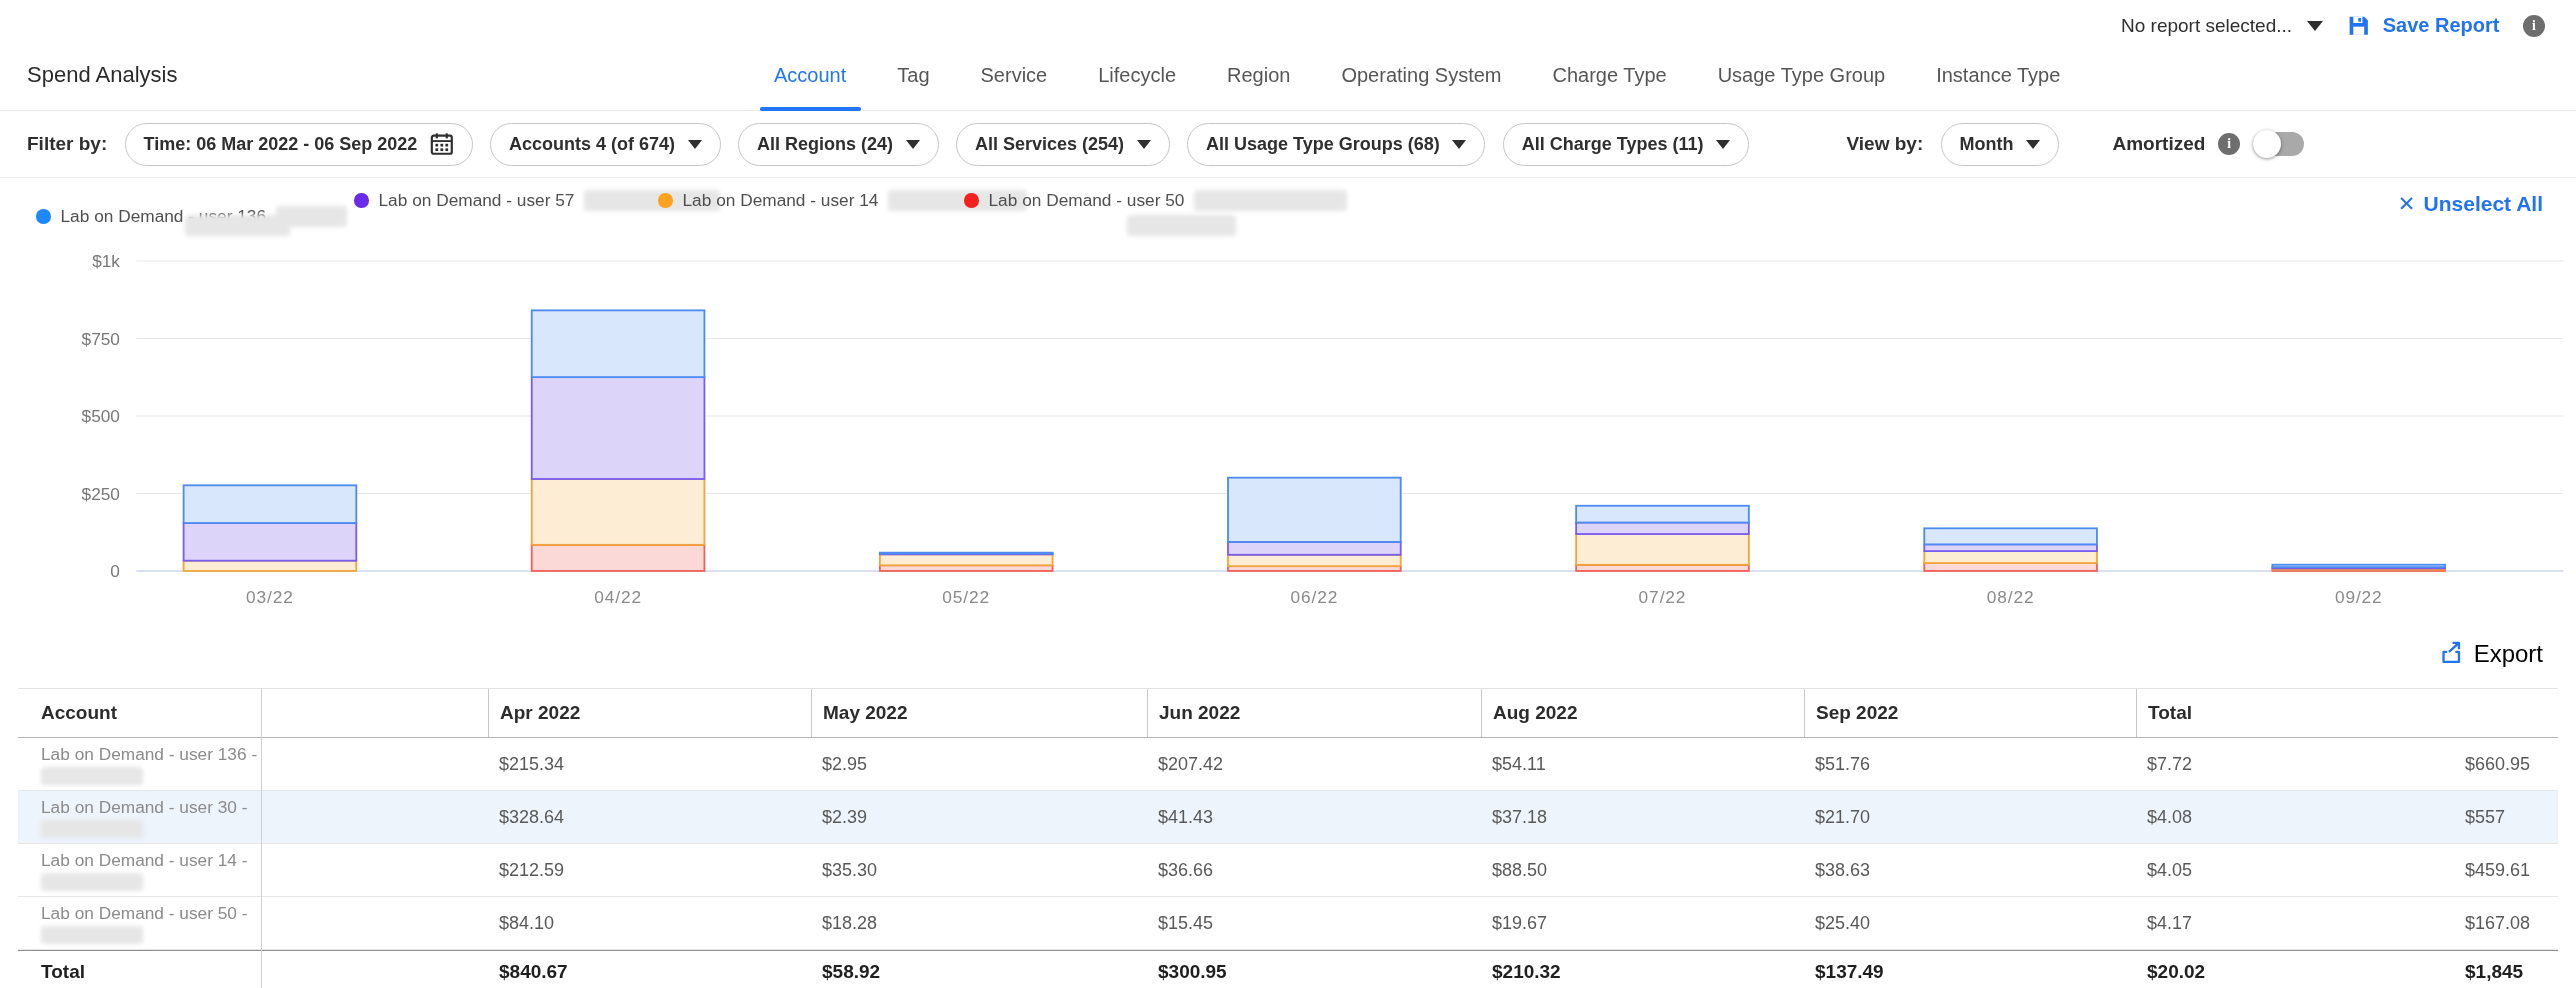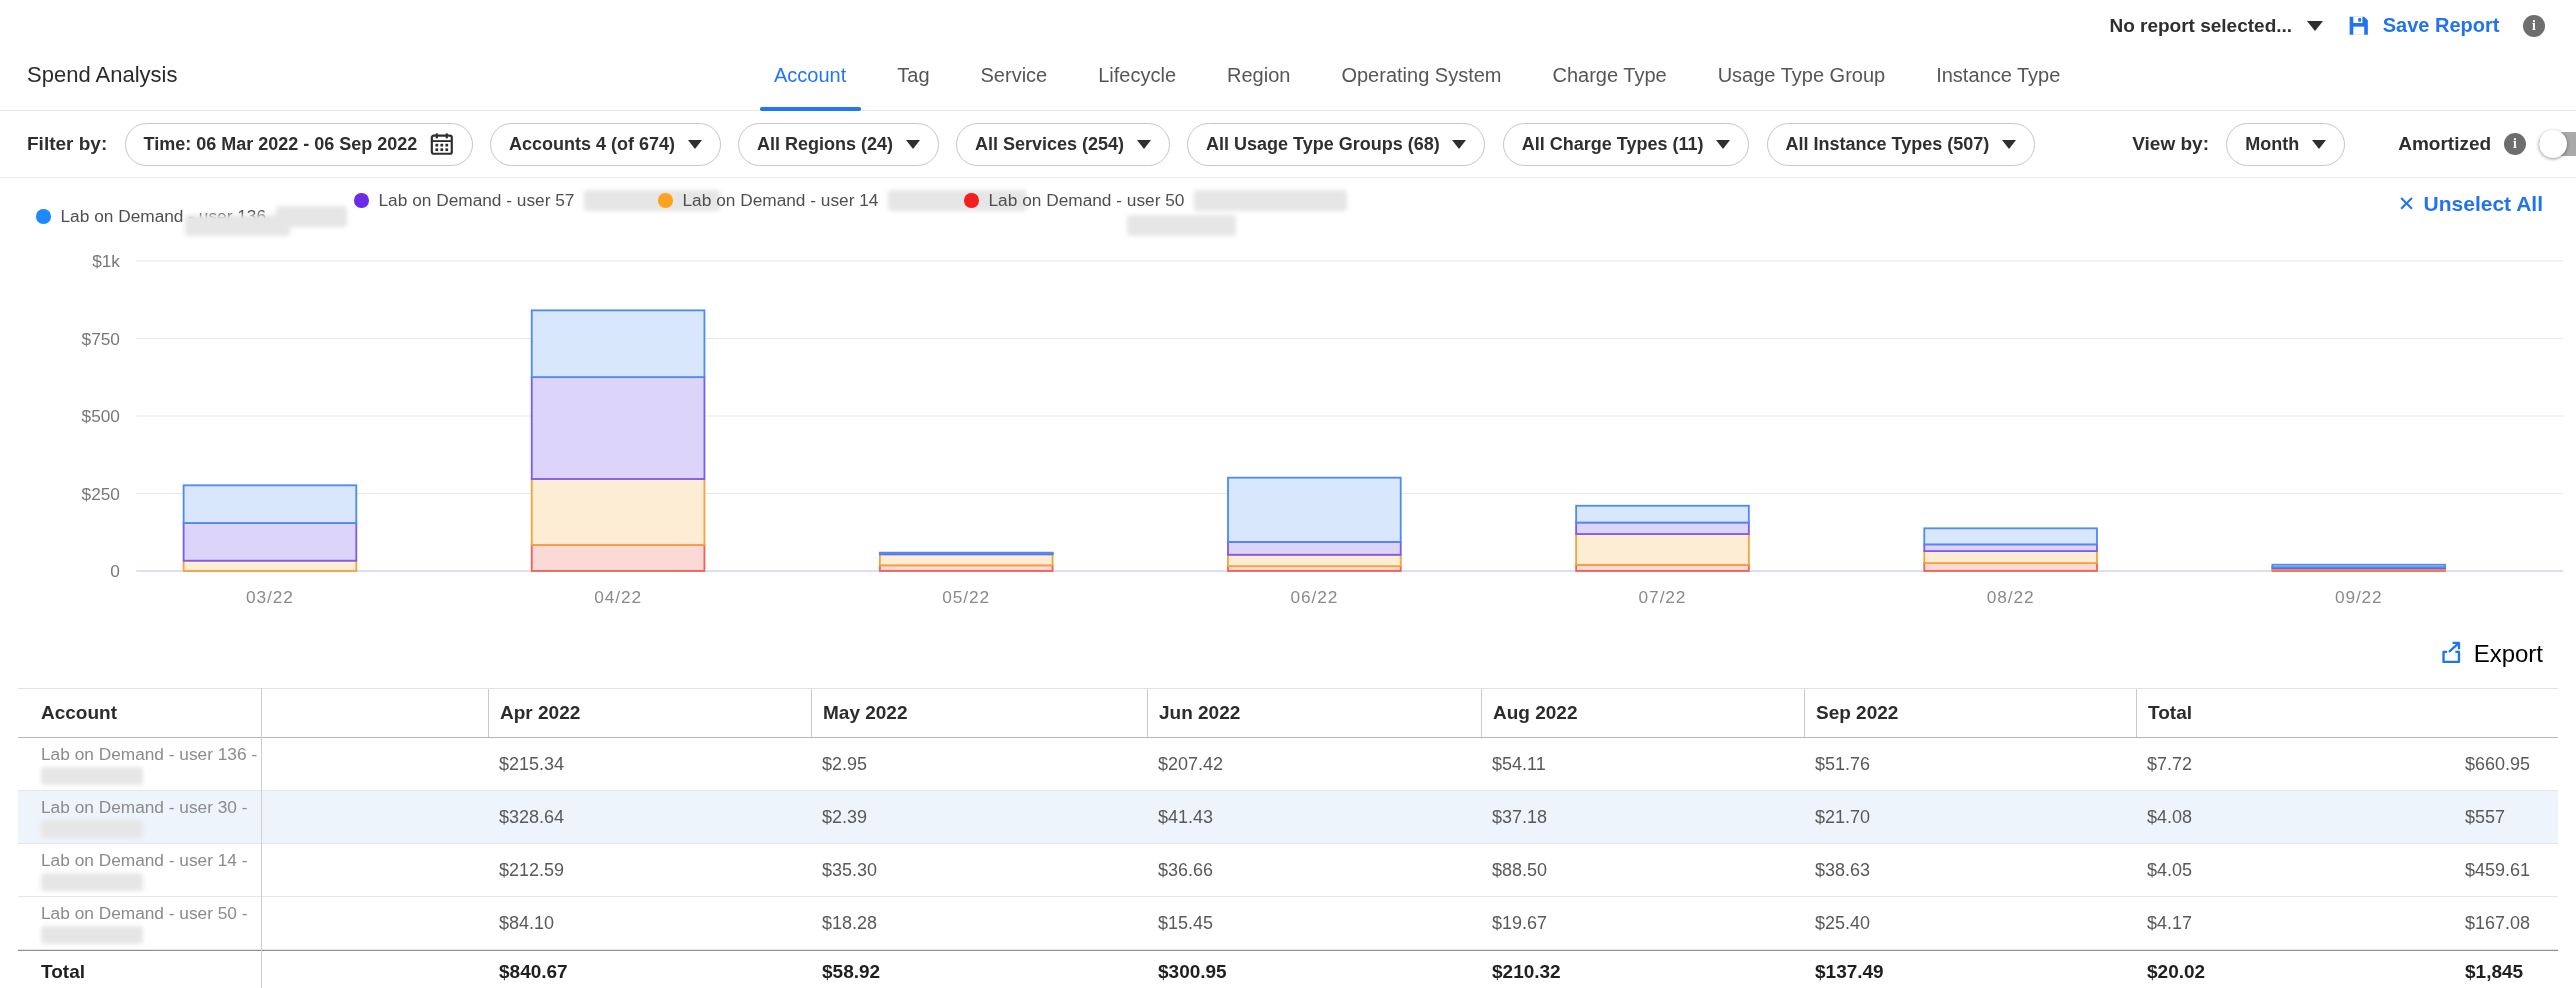--- a/index.html
+++ b/index.html
@@ -5,21 +5,21 @@
   * { margin:0; padding:0; box-sizing:border-box; }
   html,body { background:#fff; }
   body {
     width:2576px; height:989px; position:relative; overflow:hidden;
     font-family:"Liberation Sans","DejaVu Sans",sans-serif; color:#333;
   }
 
   
   .topbar { position:absolute; top:5.5px; right:31px; height:40px; display:flex; align-items:center; gap:23.6px; }
   .report-selector { display:flex; align-items:center; gap:14.5px; cursor:pointer; }
-  .report-selector .lbl { font-size:19px; font-weight:700; color:#2f2f2f; }
+  .report-selector .lbl { font-size:19px; font-weight:400; color:#2f2f2f; }
   .caret { width:0; height:0; border-left:8.2px solid transparent; border-right:8.2px solid transparent; border-top:10px solid #2f2f2f; }
   .save-btn { display:flex; align-items:center; gap:11px; cursor:pointer; }
   .save-btn .lbl { font-size:20px; font-weight:700; color:#2273f0; }
   .info-dot { width:22px; height:22px; border-radius:50%; background:#6e6e6e; color:#fff; font-size:13.6px; font-weight:700;
               display:flex; align-items:center; justify-content:center; font-family:"Liberation Serif",serif; }
 
   
   .titlebar { position:absolute; top:40px; left:0; right:0; height:71px; border-bottom:0.9px solid #e9e9e9; }
   .page-title { position:absolute; left:27px; top:0; height:100%; display:flex; align-items:center; font-size:22px; font-weight:500; color:#2b2b2b; }
   .tabs { position:absolute; left:774px; top:0; height:100%; display:flex; align-items:center; column-gap:51px; }
@@ -143,24 +143,20 @@
       <span class="pill">
         <span>All Services (254)</span>
         <span class="caret"></span>
       </span>
       <span class="pill">
         <span>All Usage Type Groups (68)</span>
         <span class="caret"></span>
       </span>
       <span class="pill">
         <span>All Charge Types (11)</span>
-        <span class="caret"></span>
-      </span>
-      <span class="pill">
-        <span>All Instance Types (507)</span>
         <span class="caret"></span>
       </span>
     </span>
   <span class="flabel viewby">View by:</span>
   <span class="pill">
     <span>Month</span>
     <span class="caret"></span>
   </span>
   <span class="amortized">
     <span class="flabel">Amortized</span>

